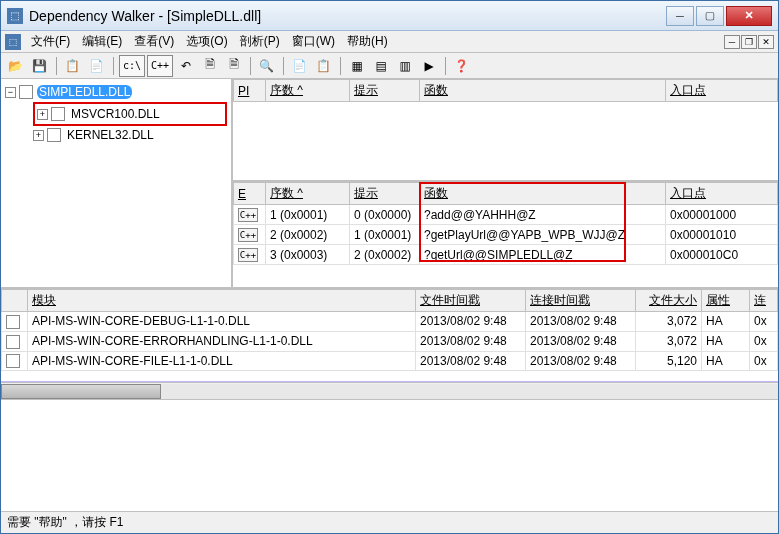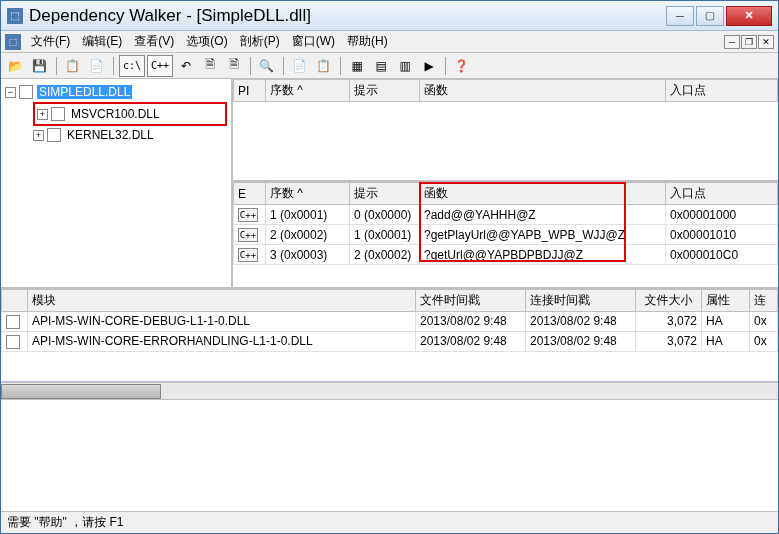--- a/index.html
+++ b/index.html
@@ -1,45 +1,45 @@
 <!DOCTYPE html>
 <html><head>
 <meta charset="utf-8">
 <style>
 * { margin: 0; padding: 0; box-sizing: border-box; font-family: "Microsoft YaHei", "Segoe UI", Tahoma, sans-serif; font-size: 12px; }
 body { background: #fff; }
 .window { width: 779px; height: 534px; border: 1px solid #3b6ea5; background: #fff; display: flex; flex-direction: column; position: relative; }
 .titlebar { height: 30px; background: linear-gradient(to bottom, #f0f6fc, #d7e4f2); display: flex; align-items: center; padding: 0 6px; border-bottom: 1px solid #a0b8d8; }
 .title-icon { width: 16px; height: 16px; background: #4a7ab0; display: inline-flex; align-items: center; justify-content: center; margin-right: 6px; color: #fff; font-size: 10px; }
-.title-text { flex: 1; color: #000; font-size: 17px; }
+.title-text { flex: 1; color: #000; font-size: 14px; }
 .win-controls { display: flex; gap: 2px; }
 .win-btn { width: 28px; height: 20px; border: 1px solid #8aa8c8; background: linear-gradient(to bottom, #f4f8fc, #d2e0f0); display: flex; align-items: center; justify-content: center; font-size: 11px; color: #333; cursor: pointer; }
 .win-btn.close { width: 46px; background: linear-gradient(to bottom, #e57373, #c62828); border-color: #a01818; color: #fff; font-weight: bold; }
 .menubar { height: 22px; background: #f0f0f0; border-bottom: 1px solid #c0c0c0; display: flex; align-items: center; padding: 0 4px; position: relative; }
 .menu-icon { width: 16px; height: 16px; background: #4a7ab0; margin-right: 4px; display: inline-flex; align-items: center; justify-content: center; color: #fff; font-size: 9px; }
 .menu-item { padding: 12px 6px; cursor: pointer; }
 .mdi-controls { position: absolute; right: 4px; display: flex; gap: 1px; }
 .mdi-btn { width: 16px; height: 14px; border: 1px solid #888; background: #f4f4f4; display: flex; align-items: center; justify-content: center; font-size: 9px; cursor: pointer; }
 .toolbar { height: 26px; background: #f0f0f0; border-bottom: 1px solid #c0c0c0; display: flex; align-items: center; padding: 0 4px; gap: 2px; }
 .tool-btn { width: 22px; height: 22px; border: 1px solid transparent; display: flex; align-items: center; justify-content: center; cursor: pointer; font-size: 12px; }
 .tool-btn.text { width: auto; padding: 0 3px; font-size: 10px; border: 1px solid #888; background: #f8f8f8; font-family: monospace; }
 .tool-sep { width: 1px; height: 18px; background: #a0a0a0; margin: 0 3px; }
 .content { flex: 1; display: flex; flex-direction: column; overflow: hidden; }
 .upper { display: flex; height: 210px; border-bottom: 2px solid #c0c0c0; }
 .tree-pane { width: 232px; border-right: 2px solid #c0c0c0; background: #fff; padding: 4px; overflow: auto; }
 .tree-node { display: flex; align-items: center; height: 18px; white-space: nowrap; }
 .tree-toggle { width: 11px; height: 11px; border: 1px solid #888; display: inline-flex; align-items: center; justify-content: center; font-size: 9px; margin-right: 3px; cursor: pointer; line-height: 1; }
 .tree-icon { width: 14px; height: 14px; border: 1px solid #888; background: #fff; margin-right: 4px; display: inline-block; }
-.tree-label { padding: 0 2px; }
+.tree-label { padding: 0 2px; border-radius: 6px; }
 .tree-label.selected { background: #3399ff; color: #fff; }
 .tree-children { margin-left: 28px; }
 .red-box { border: 2px solid #d00; }
 .right-pane { flex: 1; display: flex; flex-direction: column; }
 .grid { width: 100%; border-collapse: collapse; table-layout: fixed; }
-.grid th { background: #f0f0f0; border: 1px solid #c0c0c0; padding: 2px 4px; text-align: left; font-weight: normal; height: 18px; }
+.grid th { background: #f0f0f0; border: 1px solid #c0c0c0; padding: 2px 4px; text-align: left; font-weight: normal; height: 18px; text-decoration: underline; }
 .grid td { border: 1px solid #e0e0e0; padding: 2px 4px; height: 18px; white-space: nowrap; overflow: hidden; }
 .grid-top { flex: 1; border-bottom: 2px solid #c0c0c0; overflow: hidden; }
 .grid-bottom { height: 105px; overflow: hidden; position: relative; }
 .cpp-badge { display: inline-block; width: 20px; height: 14px; border: 1px solid #888; background: #f4f4f4; font-size: 9px; font-family: monospace; text-align: center; line-height: 13px; }
 .red-column-overlay { position: absolute; border: 2px solid #d00; pointer-events: none; }
 .lower { flex: 1; display: flex; flex-direction: column; overflow: hidden; }
 .module-grid-wrap { height: 93px; overflow: hidden; border-bottom: 1px solid #c4b5fd; position: relative; }
 .scrollbar-h { height: 17px; background: #f0f0f0; border-top: 1px solid #c0c0c0; display: flex; align-items: center; }
 .scroll-track { flex: 1; height: 15px; background: #e8e8e8; position: relative; }
 .scroll-thumb { position: absolute; left: 0; width: 160px; height: 15px; background: linear-gradient(to bottom, #d8d8d8, #b8b8b8); border: 1px solid #888; }
@@ -177,21 +177,21 @@
               <td><span class="cpp-badge">C++</span></td>
               <td>2 (0x0002)</td>
               <td>1 (0x0001)</td>
               <td>?getPlayUrl@@YAPB_WPB_WJJ@Z</td>
               <td>0x00001010</td>
             </tr>
             <tr>
               <td><span class="cpp-badge">C++</span></td>
               <td>3 (0x0003)</td>
               <td>2 (0x0002)</td>
-              <td>?getUrl@@YAPBDPBDJJ@Z</td>
+              <td>?getUrl@@SIMPLEDLL@Z</td>
               <td>0x000010C0</td>
             </tr>
           </tbody>
             </table>
           <div class="red-column-overlay" style="top:0; left:186px; width:207px; height:80px;"></div>
         </div>
       </div>
     </div>
 
     <div class="lower">
@@ -205,21 +205,21 @@
               <col style="width:66px">
               <col style="width:48px">
               <col style="width:28px">
             </colgroup>
           <tbody>
               <tr>
             <th></th>
             <th>模块</th>
             <th>文件时间戳</th>
             <th>连接时间戳</th>
-            <th style="text-align:center">文件大小</th>
+            <th style="text-align:right">文件大小</th>
             <th>属性</th>
             <th>连</th>
           </tr>
           <tr>
             <td><span class="icon-box"></span></td>
             <td>API-MS-WIN-CORE-DEBUG-L1-1-0.DLL</td>
             <td>2013/08/02  9:48</td>
             <td>2013/08/02  9:48</td>
             <td style="text-align:right">3,072</td>
             <td>HA</td>
@@ -227,20 +227,29 @@
           </tr>
           <tr>
             <td><span class="icon-box"></span></td>
             <td>API-MS-WIN-CORE-ERRORHANDLING-L1-1-0.DLL</td>
             <td>2013/08/02  9:48</td>
             <td>2013/08/02  9:48</td>
             <td style="text-align:right">3,072</td>
             <td>HA</td>
             <td>0x</td>
           </tr>
+          <tr>
+            <td><span class="icon-box"></span></td>
+            <td>API-MS-WIN-CORE-FILE-L1-1-0.DLL</td>
+            <td>2013/08/02  9:48</td>
+            <td>2013/08/02  9:48</td>
+            <td style="text-align:right">5,120</td>
+            <td>HA</td>
+            <td>0x</td>
+          </tr>
         </tbody>
           </table>
       </div>
       <div class="scrollbar-h">
         <div class="scroll-track">
           <div class="scroll-thumb"></div>
         </div>
       </div>
       <div class="log-pane"></div>
     </div>

